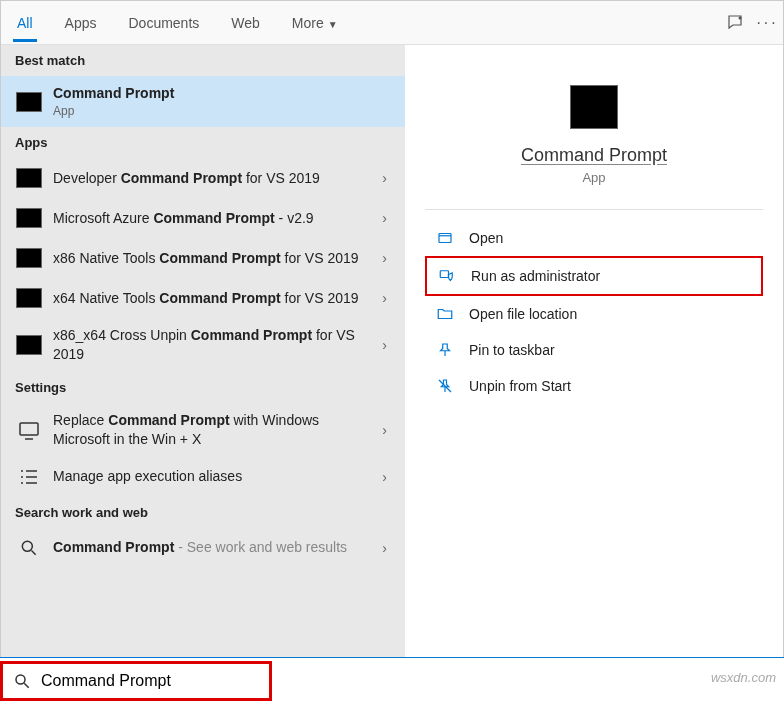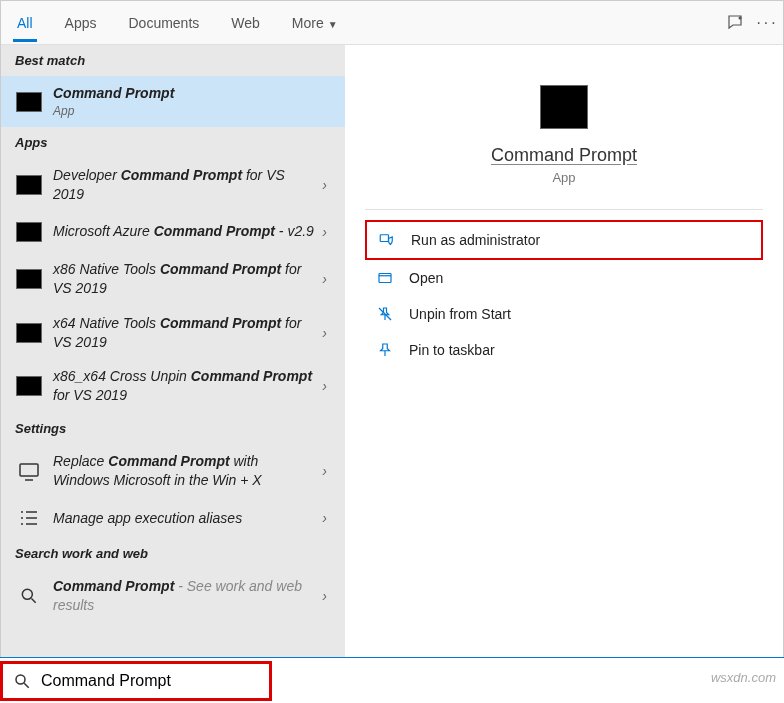--- a/index.html
+++ b/index.html
@@ -5,21 +5,21 @@
     * { box-sizing: border-box; margin: 0; padding: 0; font-family: "Segoe UI", sans-serif; }
     body { width: 784px; height: 703px; background: #fff; overflow: hidden; position: relative; }
     .container { display: flex; flex-direction: column; height: 100%; border: 1px solid #ccc; }
     .top-tabs { display: flex; align-items: center; height: 44px; background: #f9f9f9; border-bottom: 1px solid #e0e0e0; padding: 0 0; }
     .tab { padding: 10px 16px; font-size: 14px; color: #555; cursor: pointer; position: relative; }
     .tab.active { color: #0078d4; font-weight: 400; }
     .tab.active::after { content: ""; position: absolute; bottom: -1px; left: 12px; right: 12px; height: 3px; background: #0078d4; }
     .spacer { flex: 1; }
     .top-icon { width: 32px; height: 32px; display: flex; align-items: center; justify-content: center; color: #555; cursor: pointer; }
     .body-area { display: flex; flex: 1; min-height: 0; }
-    .left-pane { width: 344px; background: #e8e8e8; overflow-y: auto; font-style: italic; }
+    .left-pane { width: 404px; background: #e8e8e8; overflow-y: auto; }
     .right-pane { flex: 1; background: #fff; padding: 20px 0 0 0; }
     .section-header { font-size: 13px; font-weight: 600; padding: 8px 14px; color: #222; }
     .result-row { display: flex; align-items: center; padding: 8px 14px; cursor: pointer; position: relative; }
     .result-row.selected { background: #cce4f7; }
     .result-icon { width: 28px; height: 24px; margin-right: 10px; flex-shrink: 0; display: flex; align-items: center; justify-content: center; }
     .cmd-icon { background: #000; border: 1px solid #666; width: 26px; height: 20px; position: relative; }
     .cmd-icon-lg { background: #000; border: 1px solid #666; width: 48px; height: 44px; }
     .settings-icon-box { width: 24px; stroke: #333; }
     .result-text { flex: 1; font-size: 14px; line-height: 1.35; color: #222; }
     .result-text .subline { font-size: 12px; color: #666; }
@@ -148,56 +148,64 @@
       </div>
     </div>
 
     <div class="right-pane">
       <div class="right-header">
         <div class="cmd-icon-lg"></div>
         <div class="right-title">Command Prompt</div>
         <div class="right-subtitle">App</div>
       </div>
       <div class="action-list">
+        <div class="action-row">
+          <div class="action-icon">
+            <svg width="18" height="18" viewBox="0 0 24 24" fill="none" stroke="#0078d4" stroke-width="1.6">
+                <rect x="4" y="6" width="16" height="12" rx="1"></rect>
+                <path d="M4 9h16"></path>
+              </svg>
+          </div>
+          <span>Open</span>
+        </div>
         <div class="action-row highlight-box">
           <div class="action-icon">
             <svg width="18" height="18" viewBox="0 0 24 24" fill="none" stroke="#0078d4" stroke-width="1.6">
                 <rect x="3" y="5" width="11" height="9" rx="1"></rect>
                 <path d="M14 10l5-2v5c0 3-2.5 5-2.5 5S14 16 14 13z"></path>
               </svg>
           </div>
           <span>Run as administrator</span>
         </div>
         <div class="action-row">
           <div class="action-icon">
             <svg width="18" height="18" viewBox="0 0 24 24" fill="none" stroke="#0078d4" stroke-width="1.6">
-                <rect x="4" y="6" width="16" height="12" rx="1"></rect>
-                <path d="M4 9h16"></path>
-              </svg>
-          </div>
-          <span>Open</span>
+                <path d="M3 6h6l2 2h10v10H3z"></path>
+              </svg>
+          </div>
+          <span>Open file location</span>
+        </div>
+        <div class="action-row">
+          <div class="action-icon">
+            <svg width="18" height="18" viewBox="0 0 24 24" fill="none" stroke="#0078d4" stroke-width="1.6">
+                <path d="M9 4h6v6l3 3H6l3-3z"></path>
+                <line x1="12" y1="13" x2="12" y2="20"></line>
+              </svg>
+          </div>
+          <span>Pin to taskbar</span>
         </div>
         <div class="action-row">
           <div class="action-icon">
             <svg width="18" height="18" viewBox="0 0 24 24" fill="none" stroke="#0078d4" stroke-width="1.6">
                 <path d="M10 4h4v6l3 3H7l3-3z"></path>
                 <line x1="12" y1="13" x2="12" y2="20"></line>
                 <line x1="4" y1="4" x2="20" y2="20"></line>
               </svg>
           </div>
           <span>Unpin from Start</span>
-        </div>
-        <div class="action-row">
-          <div class="action-icon">
-            <svg width="18" height="18" viewBox="0 0 24 24" fill="none" stroke="#0078d4" stroke-width="1.6">
-                <path d="M9 4h6v6l3 3H6l3-3z"></path>
-                <line x1="12" y1="13" x2="12" y2="20"></line>
-              </svg>
-          </div>
-          <span>Pin to taskbar</span>
         </div>
       </div>
     </div>
   </div>
 </div>
 
 <div class="search-bar">
   <div class="search-highlight">
     <div class="search-icon">
       <svg width="18" height="18" viewBox="0 0 24 24" fill="none" stroke="#333" stroke-width="2">

